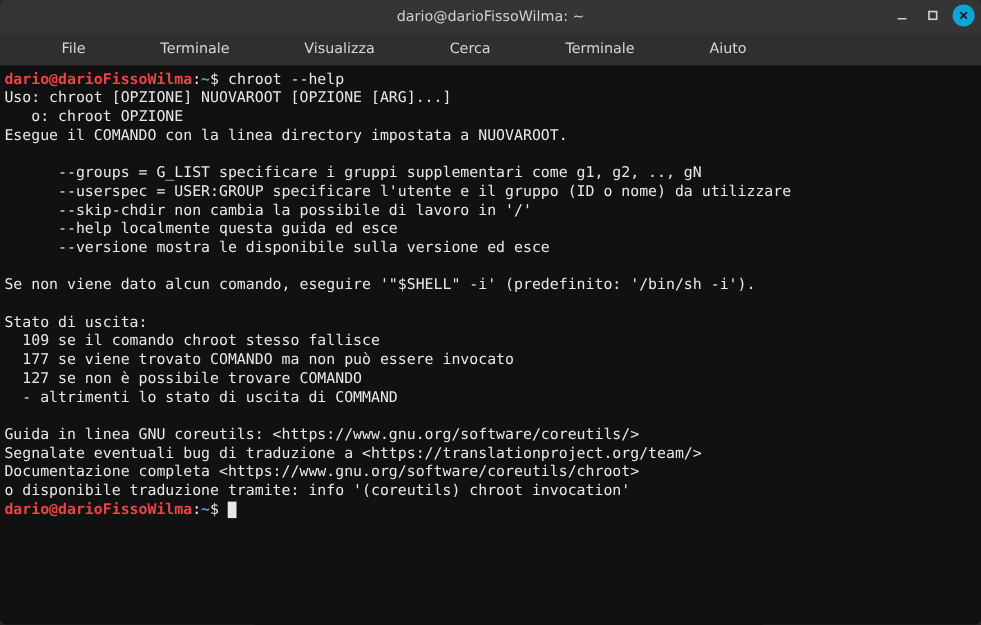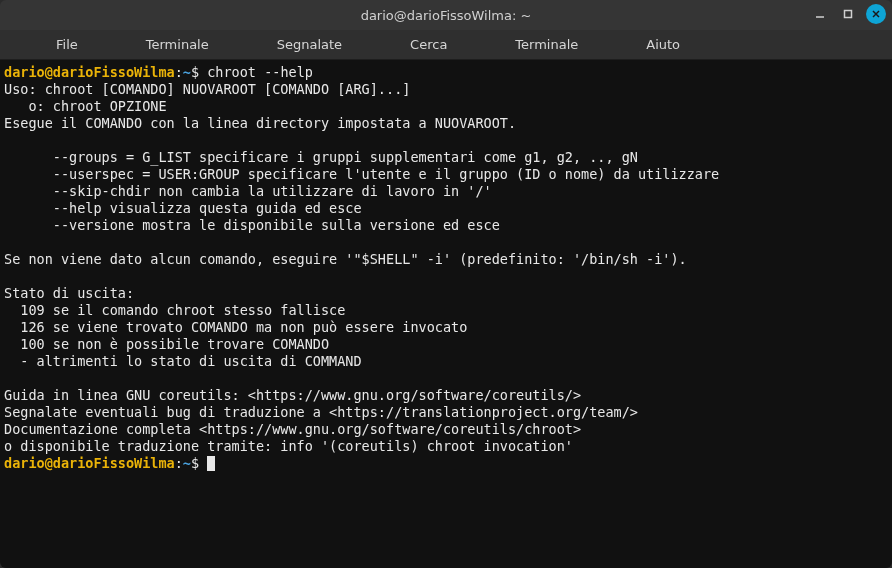--- a/index.html
+++ b/index.html
@@ -64,21 +64,21 @@
     background: #111111;
     height: calc(568px - 30px - 30px);
     padding: 4px 4px;
     font-family: "DejaVu Sans Mono", "Liberation Mono", monospace;
     font-size: 13.5px;
     line-height: 17px;
     color: #e8e8e8;
     white-space: pre;
     overflow: hidden;
   }
-  .prompt-user { color: #eab308; font-weight: bold; }
+  .prompt-user { color: #ef4444; font-weight: bold; }
   .prompt-path { color: #4aa3df; font-weight: bold; }
   .prompt-sep { color: #e8e8e8; }
   .cursor {
     display: inline-block;
     width: 8px;
     height: 15px;
     background: #e8e8e8;
     vertical-align: text-bottom;
   }
 </style>
@@ -103,43 +103,43 @@
           <line x1="2" y1="2" x2="8" y2="8" stroke="#1a1a1a" stroke-width="1.5"></line>
           <line x1="8" y1="2" x2="2" y2="8" stroke="#1a1a1a" stroke-width="1.5"></line>
         </svg>
     </div>
   </div>
 </div>
 
 <div class="menubar">
   <span class="menu-item">File</span>
   <span class="menu-item">Terminale</span>
-  <span class="menu-item">Segnalate</span>
+  <span class="menu-item">Visualizza</span>
   <span class="menu-item">Cerca</span>
   <span class="menu-item">Terminale</span>
   <span class="menu-item">Aiuto</span>
 </div>
 
 <div class="terminal"><span class="prompt-user">dario@darioFissoWilma</span><span class="prompt-sep">:</span><span class="prompt-path">~</span><span class="prompt-sep">$ </span><span>chroot --help</span>
-<span>Uso: chroot [COMANDO] NUOVAROOT [COMANDO [ARG]...]</span>
+<span>Uso: chroot [OPZIONE] NUOVAROOT [OPZIONE [ARG]...]</span>
 <span>   o: chroot OPZIONE</span>
 <span>Esegue il COMANDO con la linea directory impostata a NUOVAROOT.</span>
 <span></span>
 <span>      --groups = G_LIST specificare i gruppi supplementari come g1, g2, .., gN</span>
 <span>      --userspec = USER:GROUP specificare l'utente e il gruppo (ID o nome) da utilizzare</span>
-<span>      --skip-chdir non cambia la utilizzare di lavoro in '/'</span>
-<span>      --help visualizza questa guida ed esce</span>
+<span>      --skip-chdir non cambia la possibile di lavoro in '/'</span>
+<span>      --help localmente questa guida ed esce</span>
 <span>      --versione mostra le disponibile sulla versione ed esce</span>
 <span></span>
 <span>Se non viene dato alcun comando, eseguire '"$SHELL" -i' (predefinito: '/bin/sh -i').</span>
 <span></span>
 <span>Stato di uscita:</span>
 <span>  109 se il comando chroot stesso fallisce</span>
-<span>  126 se viene trovato COMANDO ma non può essere invocato</span>
-<span>  100 se non è possibile trovare COMANDO</span>
+<span>  177 se viene trovato COMANDO ma non può essere invocato</span>
+<span>  127 se non è possibile trovare COMANDO</span>
 <span>  - altrimenti lo stato di uscita di COMMAND</span>
 <span></span>
 <span>Guida in linea GNU coreutils: &lt;https://www.gnu.org/software/coreutils/&gt;</span>
 <span>Segnalate eventuali bug di traduzione a &lt;https://translationproject.org/team/&gt;</span>
 <span>Documentazione completa &lt;https://www.gnu.org/software/coreutils/chroot&gt;</span>
 <span>o disponibile traduzione tramite: info '(coreutils) chroot invocation'</span>
 <span class="prompt-user">dario@darioFissoWilma</span><span class="prompt-sep">:</span><span class="prompt-path">~</span><span class="prompt-sep">$ </span><span></span><span class="cursor"></span>
 </div>
 
 </body></html>

